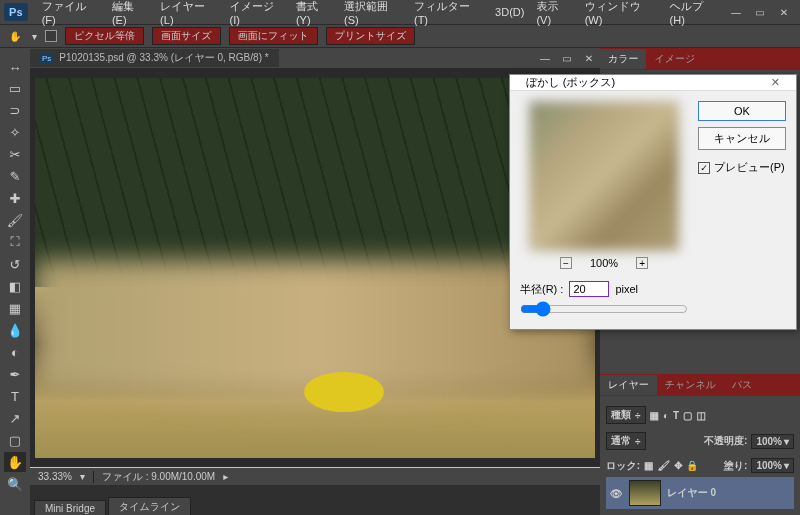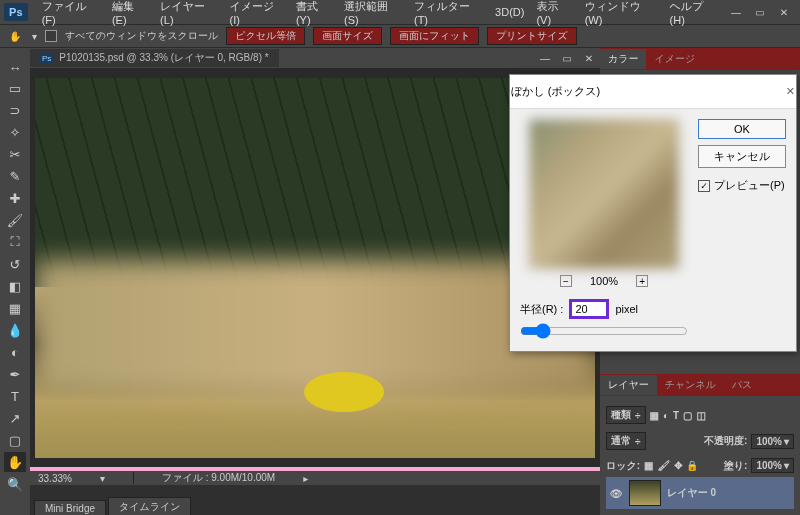--- a/index.html
+++ b/index.html
@@ -30,50 +30,50 @@
 .doc-wctrl { margin-left: auto; display: flex; }
 .doc-wctrl .win-btn { width: 22px; height: 18px; background: #454545; }
 
 .canvas { flex: 1; background: #2a2a2a; display: flex; align-items: center; justify-content: center; position: relative; }
 .image { width: 560px; height: 380px; background: linear-gradient(180deg, #2a3a2a 0%, #1a2818 30%, #3a4030 50%, #c0a870 55%, #4a4028 70%, #b8a060 85%, #a09050 100%); position: relative; overflow: hidden; }
 .image::before { content:""; position:absolute; top:50%; left:0; right:0; height:40%; background: radial-gradient(ellipse at center, rgba(200,180,130,0.6), transparent 70%); filter: blur(15px);}
 .image .ceiling { position:absolute; top:0; left:0; right:0; height:55%; background: repeating-linear-gradient(75deg, #2a3a25 0 20px, #1e2e18 20px 22px), repeating-linear-gradient(-75deg, transparent 0 20px, rgba(30,46,24,0.5) 20px 22px); }
 .image .disc { position:absolute; bottom:12%; left:48%; width:80px; height:40px; border-radius:50%; background: #e0c820; }
 .image .blur-band { position:absolute; top:48%; left:0; right:0; height:35%; background: linear-gradient(90deg, #b0a070, #c8b080, #a89060); filter: blur(12px); }
 
-.statusbar { height: 18px; background: #454545; border-top: 4px solid #f9a8d4; display: flex; align-items: center; padding: 0 8px; color: #ccc; gap: 28px; font-size: 10px; }
+.statusbar { height: 18px; background: #454545; border-top: 1px solid #f9a8d4; display: flex; align-items: center; padding: 0 8px; color: #ccc; gap: 8px; font-size: 10px; }
 .statusbar .sep { width:1px; height:12px; background:#222; }
 
 .bottom-tabs { height: 30px; background: #2f2f2f; display: flex; align-items: flex-end; padding-left: 4px; }
 .btab { background: #454545; color: #ccc; padding: 2px 10px 1px; font-size: 10px; border: 1px solid #222; border-bottom: none; margin-right: 2px; }
 
 
 .rpanel { width: 200px; background: #454545; display: flex; flex-direction: column; }
 .panel-tabs { height: 22px; background: #7f1d1d; display: flex; align-items: center; font-size: 10px; color: #999; }
 .ptab { padding: 3px 8px; cursor: pointer; }
 .ptab.active { background: #454545; color: #ddd; }
 .panel-body { background: #454545; padding: 6px; color: #ccc; font-size: 10px; font-weight: bold; }
 .layer-row { display: flex; align-items: center; gap: 6px; padding: 3px; background: #5a6a8a; }
 .layer-thumb { width: 32px; height: 26px; background: linear-gradient(#3a4028,#b0a060); border: 1px solid #222; }
 .eye { width: 14px; text-align: center; }
 .panel-controls { display:flex; align-items:center; gap:4px; padding:4px 0; }
 .sel-box { background:#3a3a3a; border:1px solid #222; color:#ccc; padding:1px 4px; font-size:10px; display:flex; align-items:center; gap:4px; }
 .slider-box { background:#3a3a3a; border:1px solid #222; padding:1px 4px; color:#ccc; display:flex; align-items:center; gap:2px;}
 
 
 .dialog { position: absolute; left: 509px; top: 74px; width: 288px; background: #f0f0f0; border: 1px solid #888; box-shadow: 2px 2px 8px rgba(0,0,0,0.4); font-size: 11px; color: #000; }
-.dlg-title { height: 34px; background: #fff; border-bottom: 1px solid #ddd; display: flex; align-items: center; padding: 0 1px; }
+.dlg-title { height: 16px; background: #fff; border-bottom: 1px solid #ddd; display: flex; align-items: center; padding: 0 16px; }
 .dlg-title .x { margin-left: auto; cursor: pointer; color: #666; }
 .dlg-body { padding: 10px; display: flex; gap: 10px; }
 .dlg-left { flex: 1; display: flex; flex-direction: column; align-items: center; }
 .preview { width: 150px; height: 150px; border: 1px solid #aaa; background: linear-gradient(135deg, #8a9070 0%, #b8a880 30%, #c8b890 50%, #9a8860 70%, #b0a078 100%); filter: blur(6px); }
 .zoom-row { display: flex; align-items: center; gap: 18px; margin-top: 6px; font-size: 11px; }
 .zbox { width: 12px; height: 12px; border: 1px solid #888; display: flex; align-items: center; justify-content: center; font-size: 10px; cursor:pointer; }
 .radius-row { margin-top: 12px; display: flex; align-items: center; gap: 6px; width: 100%; }
-.radius-row input[type=text] { width: 40px; border: 3px solid #6d28d9; padding: 1px 3px; font-size: 11px; }
+.radius-row input[type=text] { width: 40px; border: 1px solid #6d28d9; padding: 1px 3px; font-size: 11px; }
 .slider { width: 100%; margin-top: 4px; }
 .slider input[type=range]{ width:100%; }
 .dlg-right { width: 88px; display: flex; flex-direction: column; gap: 6px; }
 .dlg-btn { border: 1px solid #888; background: #f8f8f8; padding: 3px 0; text-align: center; cursor: pointer; font-size: 11px; }
 .dlg-btn.primary { border: 1px solid #3a7bd5; }
 .chk-row { display: flex; align-items: center; gap: 4px; margin-top: 4px; }
 .chk-row .box { width: 12px; height: 12px; border: 1px solid #555; display:flex; align-items:center; justify-content:center; font-size:9px;}
 </style>
 </head>
 <body>
@@ -95,21 +95,20 @@
     <div class="win-btn">—</div>
     <div class="win-btn">▭</div>
     <div class="win-btn">✕</div>
   </div>
 </div>
 
 <div class="optbar">
   <div class="hand-icon">✋</div>
   <span>▾</span>
   <div class="chk"></div>
-  <span>すべてのウィンドウをスクロール</span>
   <button class="opt-btn">ピクセル等倍</button>
   <button class="opt-btn">画面サイズ</button>
   <button class="opt-btn">画面にフィット</button>
   <button class="opt-btn">プリントサイズ</button>
 </div>
 
 <div class="main">
 
   <div class="toolbox">
     <div class="tool">↔</div>

